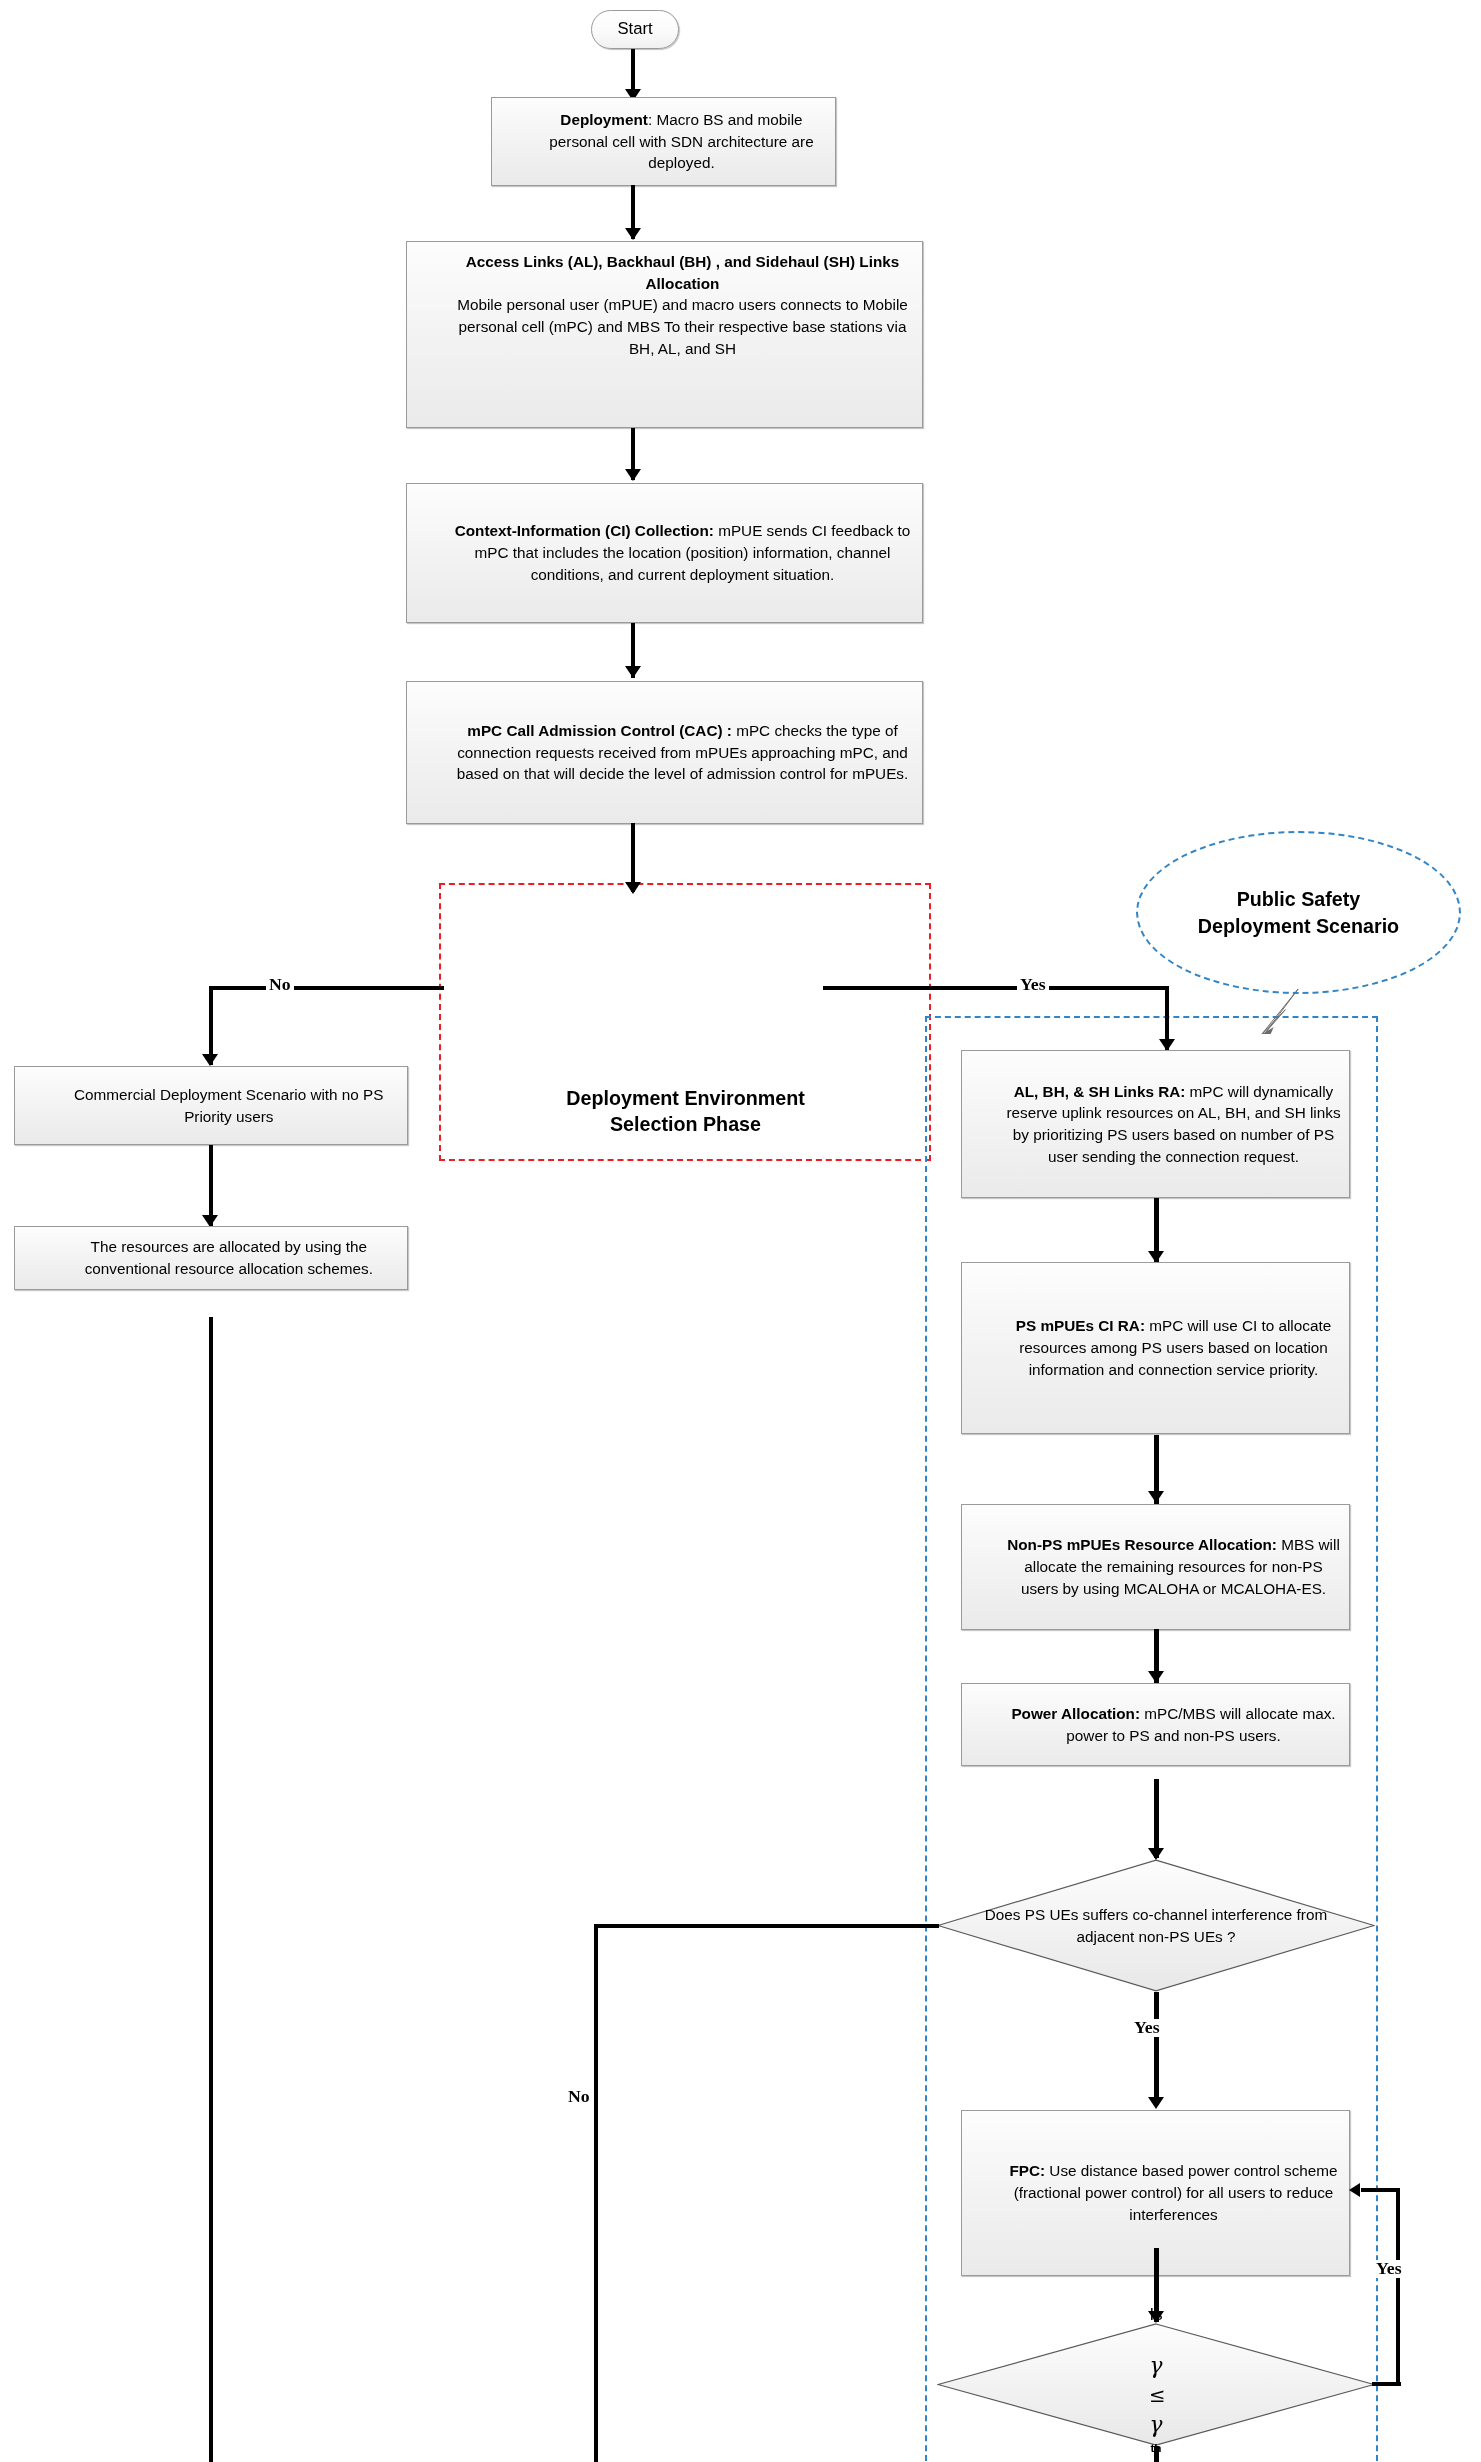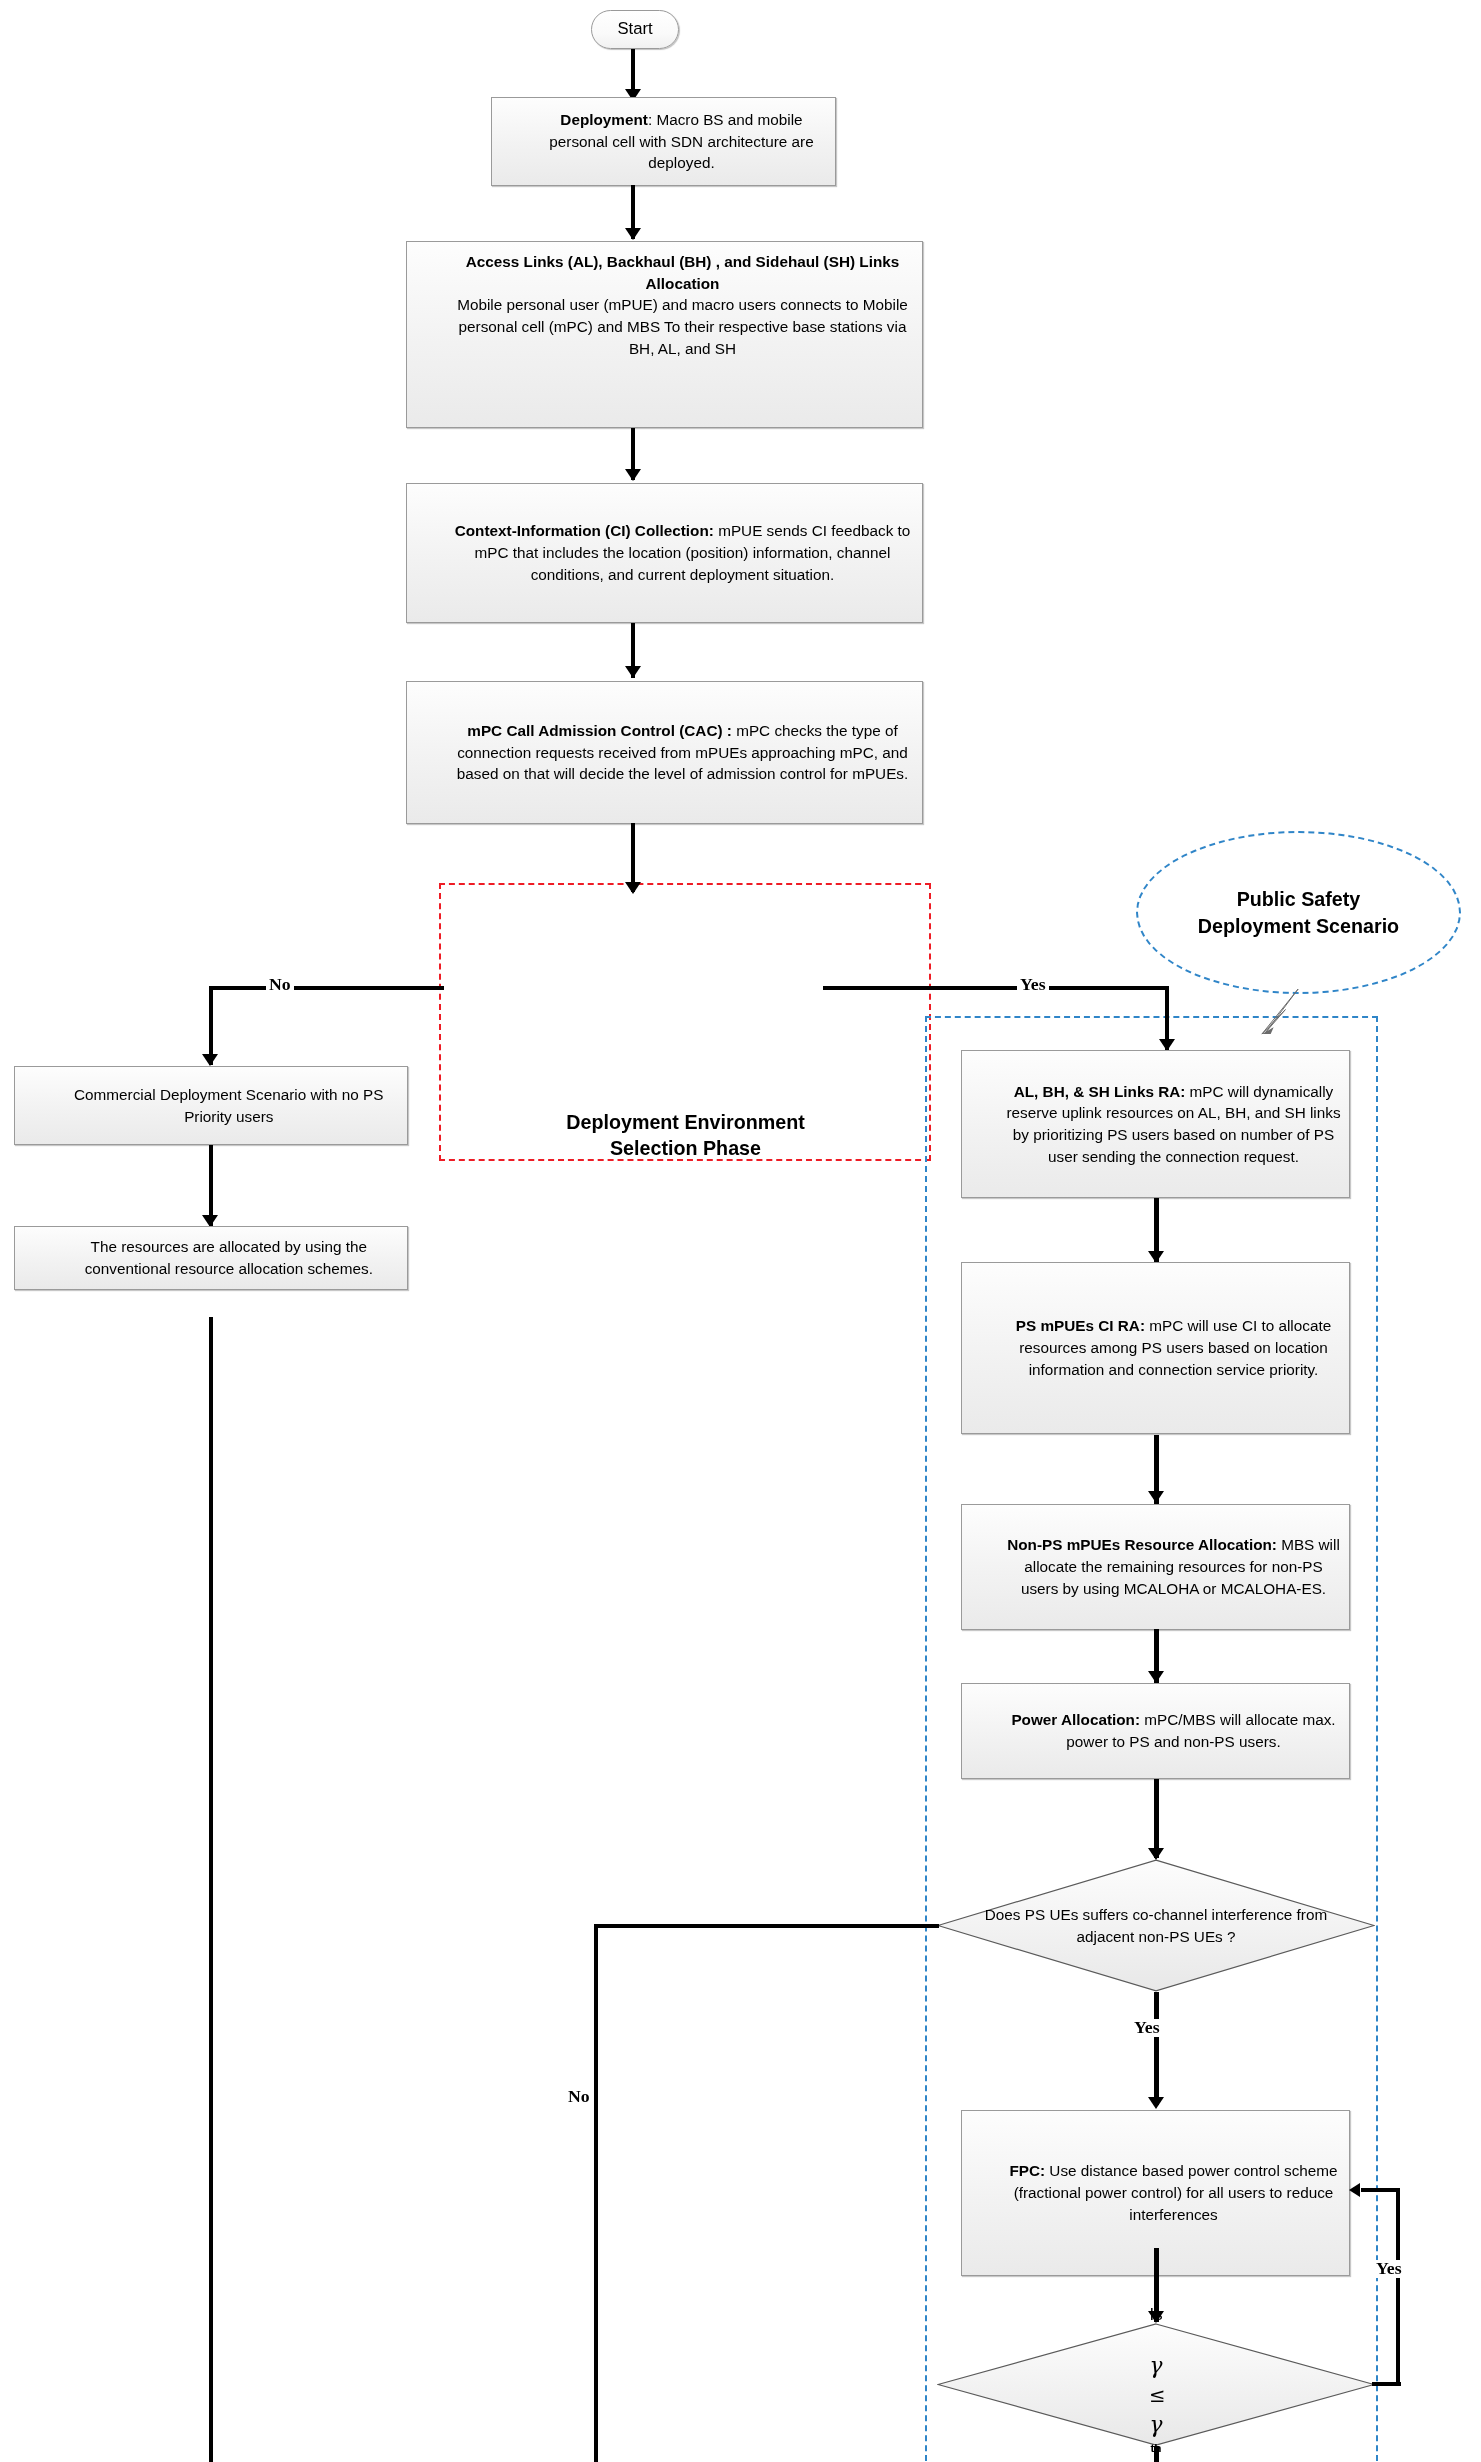--- a/index.html
+++ b/index.html
@@ -111,21 +111,20 @@
     box-sizing: border-box;
     border: 2.5px dashed #2f85c8;
     background: transparent;
   }
   .phase-caption {
     position: absolute;
     text-align: center;
     font-weight: bold;
     color: #000;
     line-height: 1.34;
-    margin-top: 24px;
   }
 
   
   .ellipse {
     position: absolute;
     box-sizing: border-box;
     border: 2.5px dashed #2f85c8;
     border-radius: 50%;
     display: flex;
     align-items: center;
@@ -239,21 +238,21 @@
   <div class="vline" style="left:1154px; top:1435px; width:4.9px; height:69px;"></div>
   <div class="arrow-down" style="left:1148px; top:1491px;"></div>
 
   <div class="node fs-body" style="left:961px; top:1504px; width:389px; height:126px;">
     <span class="txt"><b>Non-PS mPUEs Resource Allocation:</b><span> MBS will allocate the remaining resources for non-PS users by using MCALOHA or MCALOHA-ES.</span></span>
   </div>
 
   <div class="vline" style="left:1154px; top:1629px; width:4.9px; height:54px;"></div>
   <div class="arrow-down" style="left:1148px; top:1671px;"></div>
 
-  <div class="node fs-body" style="left:961px; top:1683px; width:389px; height:96px;">
+  <div class="node fs-body" style="left:961px; top:1683px; width:389px; height:83px;">
     <span class="txt"><b>Power Allocation:</b><span> mPC/MBS will allocate max. power to PS and non-PS users.</span></span>
   </div>
 
   <div class="vline" style="left:1154px; top:1779px; width:4.9px; height:79px;"></div>
   <div class="arrow-down" style="left:1148px; top:1848px;"></div>
 
   <div class="diamond" style="left:937px; top:1859px; width:438px; height:133px;">
     <svg width="438" height="133" viewBox="0 0 890 270">
       <defs>
         <linearGradient id="dg2" x1="0" y1="0" x2="0" y2="1">

